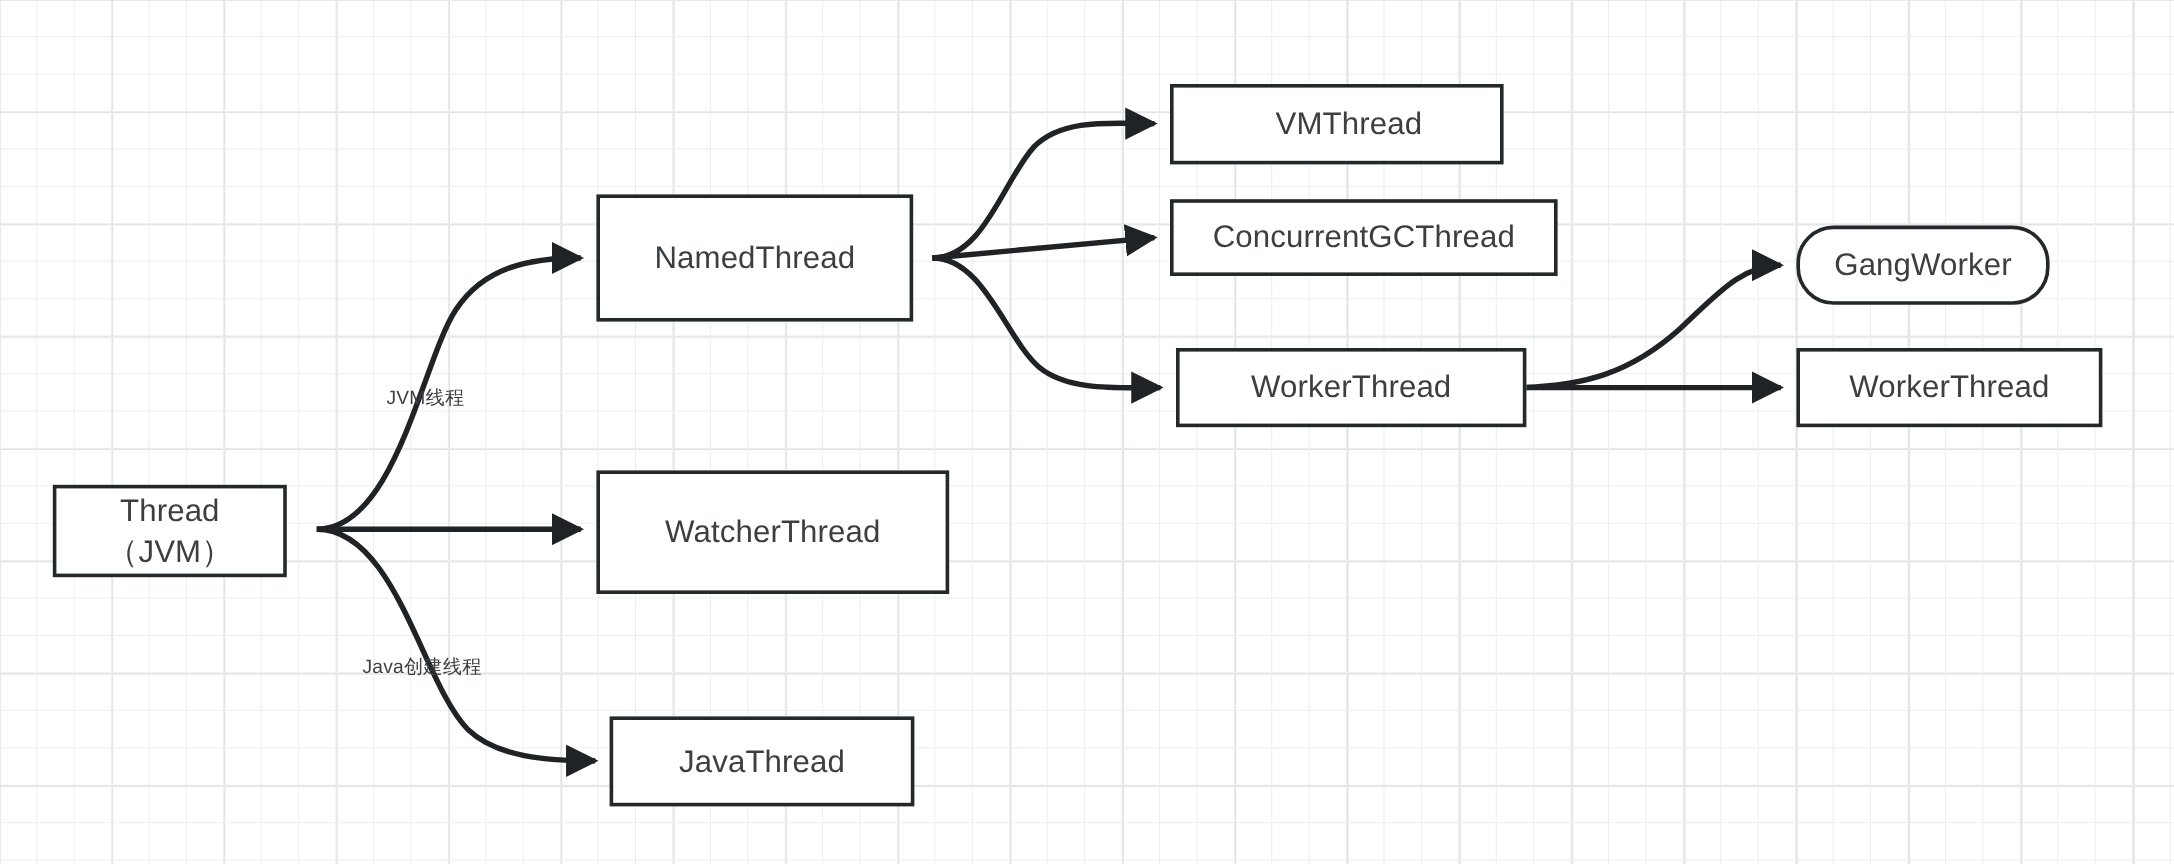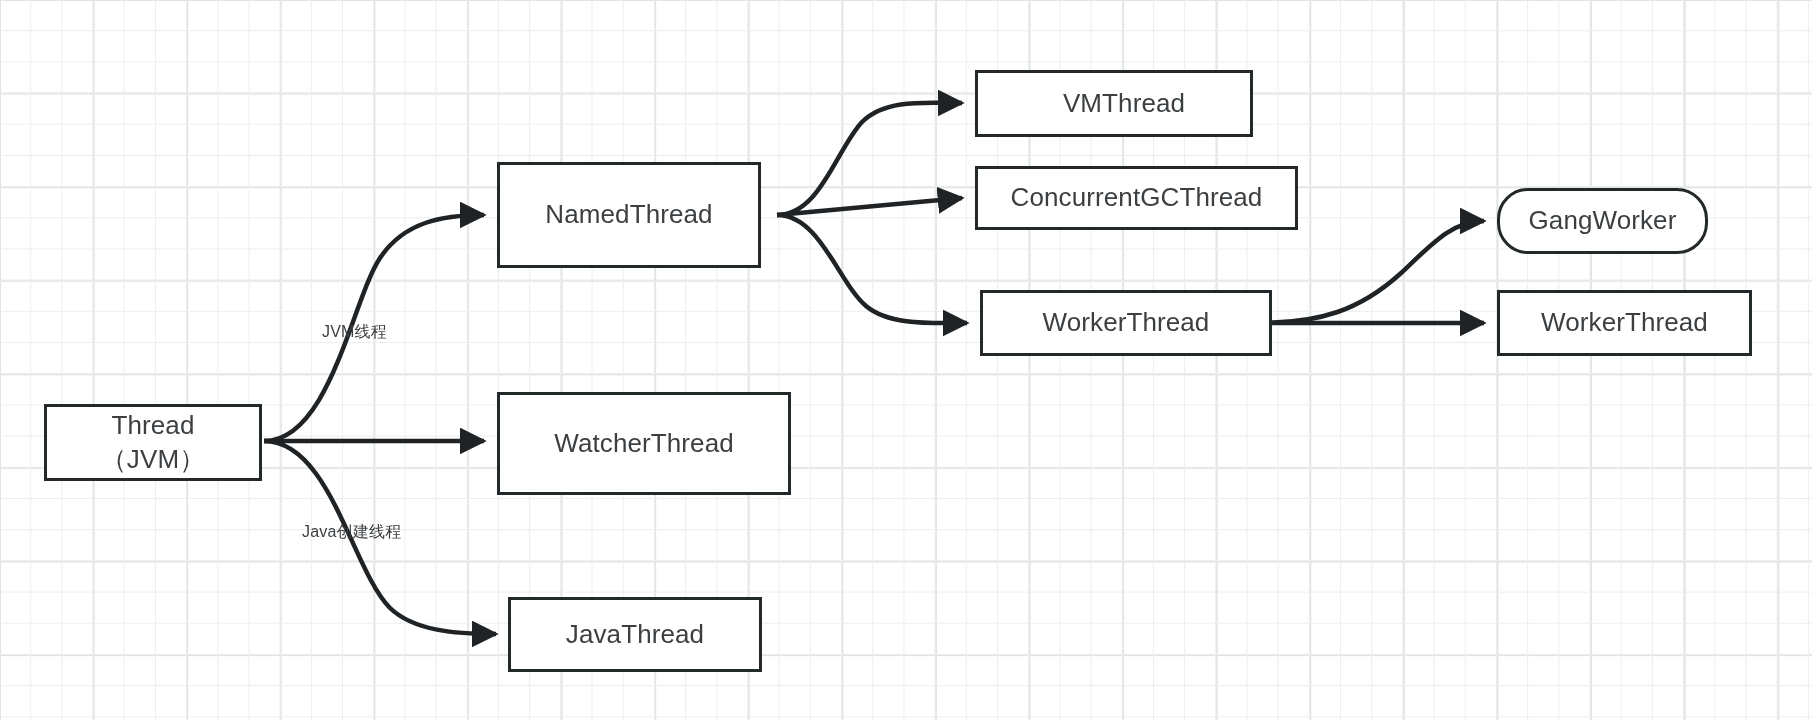--- a/index.html
+++ b/index.html
@@ -81,36 +81,36 @@
 
     <path d="M 777 215 L 962 198" fill="none" stroke="#1f2326" stroke-width="4.5" marker-end="url(#arrow)"></path>
 
     <path d="M 777 215 C 820 215 838 282 866 306 C 890 326 932 323 967 323" fill="none" stroke="#1f2326" stroke-width="4.5" marker-end="url(#arrow)"></path>
 
     <path d="M 1260 323 C 1320 323 1360 310 1400 274 C 1432 244 1452 221 1484 221" fill="none" stroke="#1f2326" stroke-width="4.5" marker-end="url(#arrow)"></path>
 
     <path d="M 1260 323 L 1484 323" fill="none" stroke="#1f2326" stroke-width="4.5" marker-end="url(#arrow)"></path>
   </svg>
 
-  <div class="node" style="left:44px; top:404px; width:218px; height:77px;">Thread
+  <div class="node" style="left:44px; top:404px; width:195px; height:77px;">Thread
 （JVM）</div>
 
   <div class="node" style="left:497px; top:162px; width:264px; height:106px;">NamedThread</div>
 
   <div class="node" style="left:497px; top:392px; width:294px; height:103px;">WatcherThread</div>
 
   <div class="node" style="left:508px; top:597px; width:254px; height:75px;text-align:center;">JavaThread</div>
 
   <div class="node" style="left:975px; top:70px; width:278px; height:67px;padding-left:20px;">VMThread</div>
 
   <div class="node" style="left:975px; top:166px; width:323px; height:64px;">ConcurrentGCThread</div>
 
   <div class="node" style="left:980px; top:290px; width:292px; height:66px;">WorkerThread</div>
 
   <div class="node" style="left:1497px; top:188px; width:211px; height:66px;border-radius:31px;">GangWorker</div>
 
   <div class="node" style="left:1497px; top:290px; width:255px; height:66px;">WorkerThread</div>
 
   <div class="edge-label" style="left:322px; top:322px;">JVM线程</div>
 
-  <div class="edge-label" style="left:302px; top:522px;">Java创建线程</div>
+  <div class="edge-label" style="left:302px; top:546px;">Java创建线程</div>
 
 </div>
 
 </body></html>

